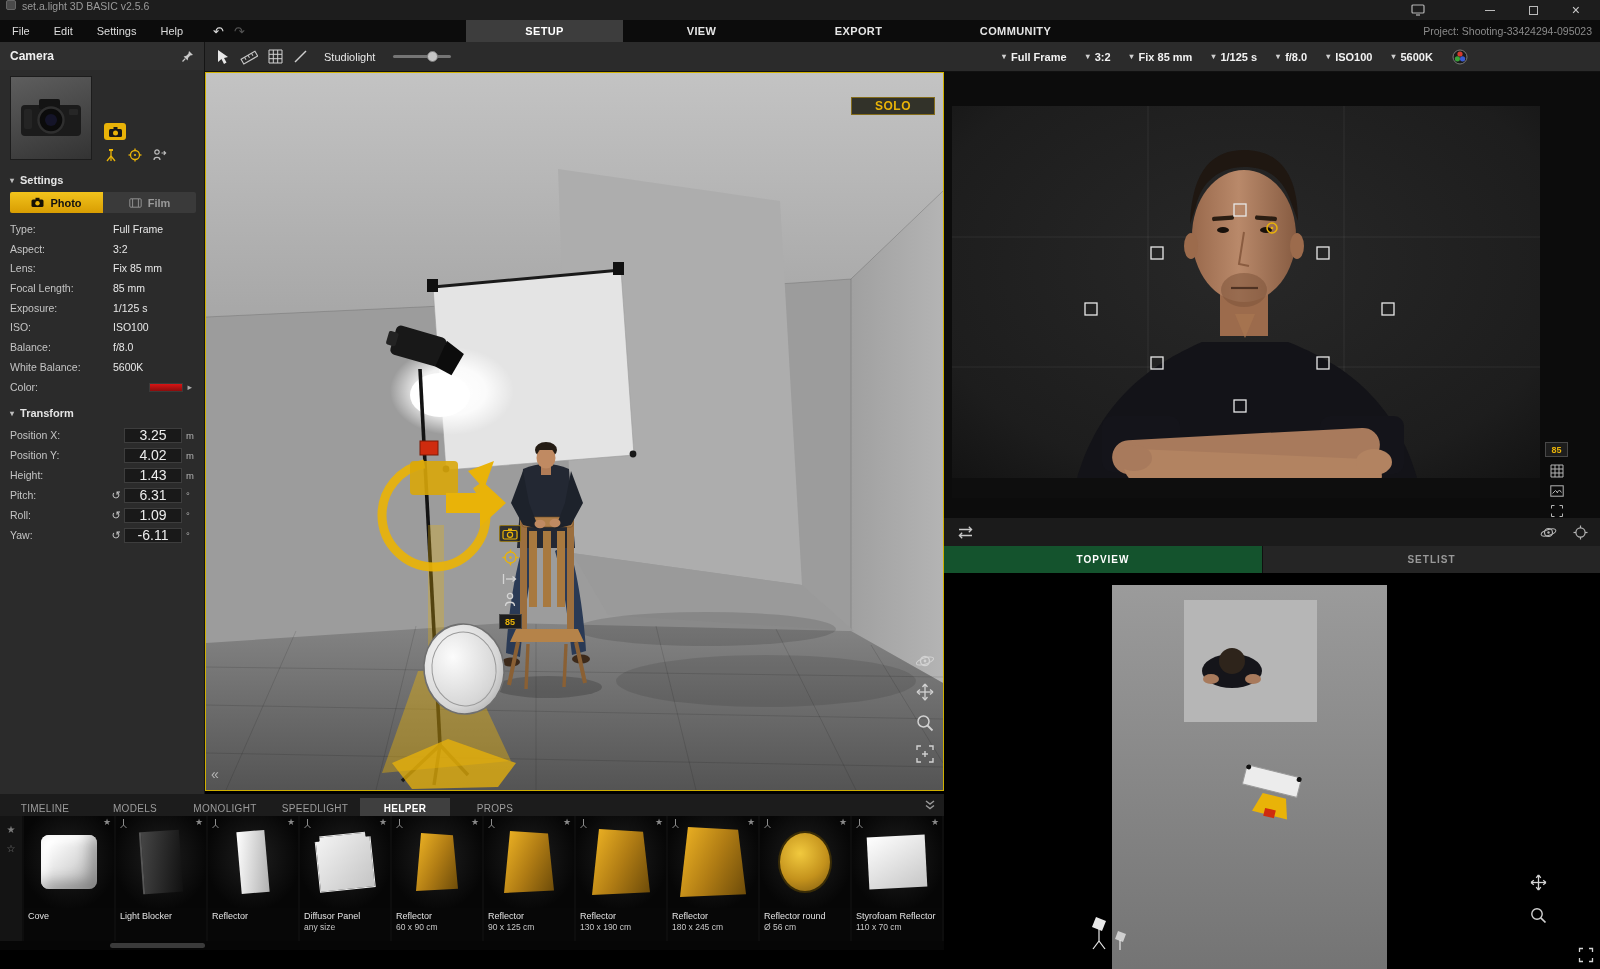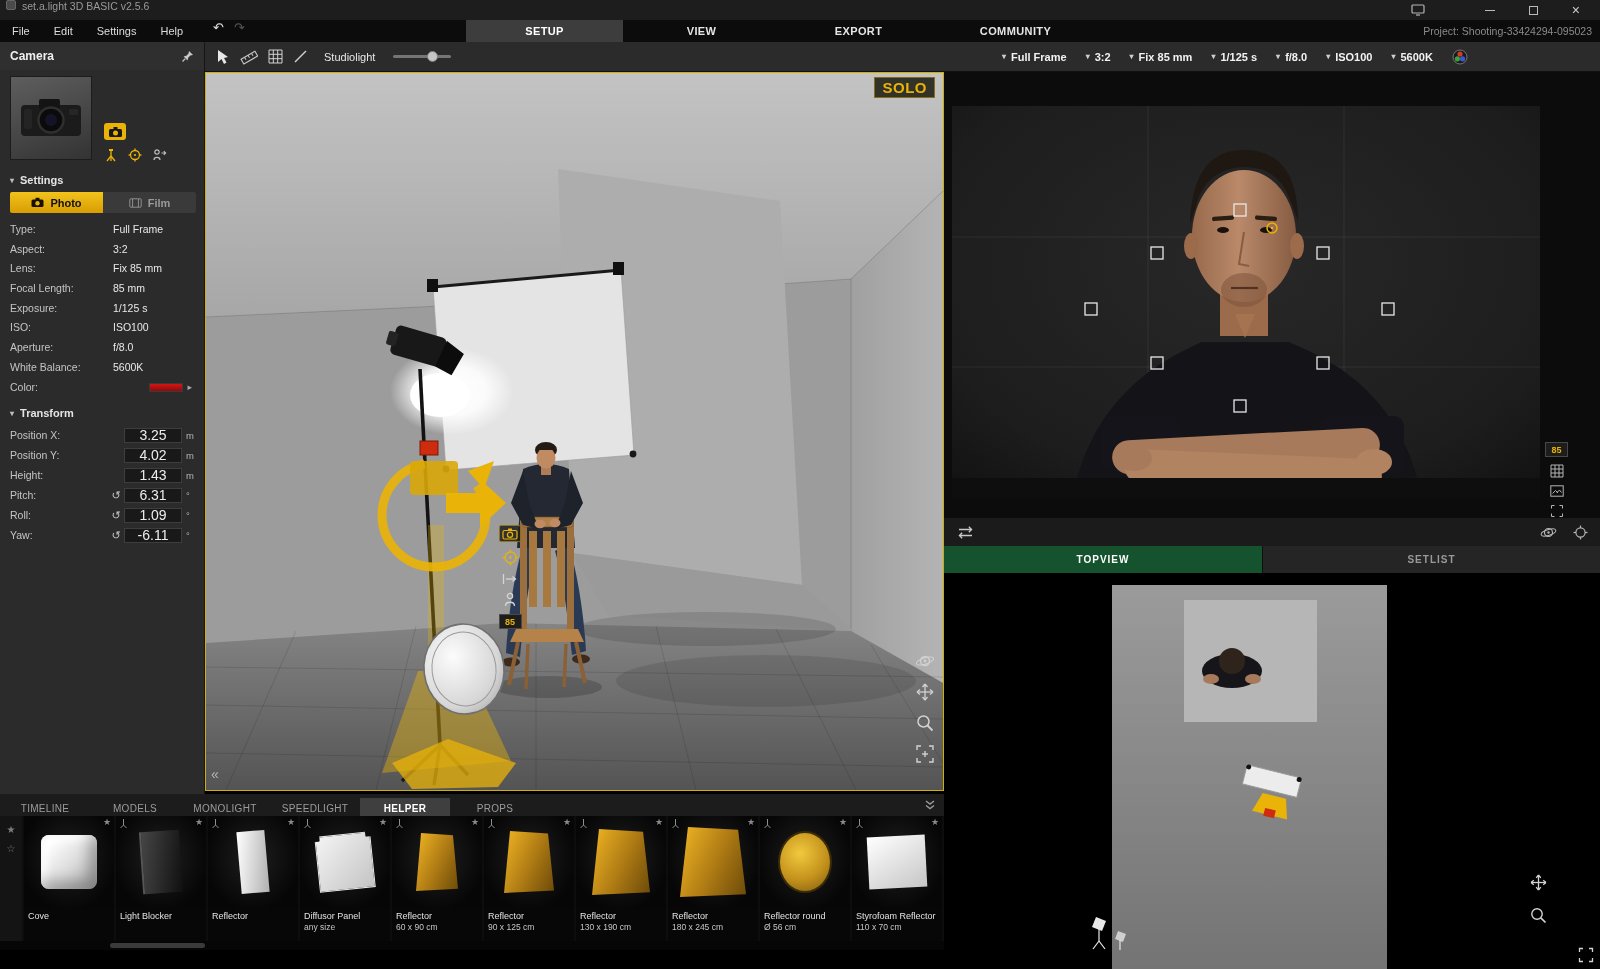--- a/index.html
+++ b/index.html
@@ -9,21 +9,21 @@
 svg{display:block}
 
 #titlebar{position:absolute;left:0;top:0;width:1600px;height:20px;background:#1d1d1d;display:flex;padding:0 6px;font-size:10.5px;color:#9a9a9a}
 #app-icon{width:10px;height:10px;background:#4a4a4a;border:1px solid #666;border-radius:2px;margin-right:6px}
 .win-controls{margin-left:auto;display:flex;align-items:center;gap:34px;padding-right:14px}
 .win-min{display:inline-block;width:10px;height:0;border-top:1.5px solid #bbb}
 .win-max{display:inline-block;width:9px;height:9px;border:1.2px solid #bbb}
 .win-close{font-size:14px;color:#ccc;line-height:10px}
 .win-present{margin-right:26px}
 
-#menubar{position:absolute;left:0;top:20px;width:1600px;height:22px;background:#0c0c0c;display:flex;align-items:flex-start}
+#menubar{position:absolute;left:0;top:20px;width:1600px;height:22px;background:#0c0c0c;display:flex;align-items:center}
 .menu-item{padding:0 12px;font-size:11px;color:#ddd;line-height:22px}
 .undo-redo{margin-left:18px;display:flex;gap:10px;font-size:13px}
 .undo{color:#ddd}.redo{color:#555}
 #main-tabs{position:absolute;left:466px;top:0;height:22px;display:flex}
 .main-tab{width:157px;text-align:center;line-height:22px;font-size:11px;font-weight:bold;color:#e6e6e6;letter-spacing:.4px}
 .main-tab.active{background:#3d3d3d;color:#fff}
 #project-label{position:absolute;right:8px;top:0;line-height:22px;font-size:10.5px;color:#8b8b8b}
 
 #left-panel{position:absolute;left:0;top:42px;width:205px;height:752px;background:#2b2b2b;border-right:1px solid #151515}
 .panel-header{height:28px;display:flex;align-items:center;padding:0 10px;font-size:12px;font-weight:bold;color:#f0f0f0;background:#2f2f2f}
@@ -50,21 +50,21 @@
 .tr-label{flex:1;color:#c4c4c4}
 .tr-reset{width:16px;color:#c8c8c8;font-size:11px;text-align:center}
 .tr-input{width:58px;height:15px;background:#191919;border:1px solid #3d3d3d;font-size:14px;color:#ececec;text-align:center;padding:0 3px;line-height:13px}
 .tr-unit{width:14px;padding-left:4px;font-size:9.5px;color:#b5b5b5}
 
 #vp-toolbar{position:absolute;left:205px;top:42px;width:739px;height:30px;background:#2b2b2b;display:flex;align-items:center;gap:10px;padding-left:10px;border-bottom:1px solid #111}
 #vp-toolbar .label{font-size:11px;color:#e8e8e8;margin-left:6px}
 .sl-track{width:58px;height:3px;background:#757575;border-radius:2px;position:relative;margin-left:8px}
 .sl-thumb{position:absolute;left:34px;top:-4.5px;width:11px;height:11px;border-radius:50%;background:#c6c6c6;border:1px solid #7d7d7d}
 #viewport{position:absolute;left:205px;top:72px;width:739px;height:719px;border:1px solid #cfb000;background:#9c9c9c;overflow:hidden}
-#solo-badge{position:absolute;top:4px;right:8px;background:rgba(38,38,28,.92);border:1px solid rgba(233,179,8,.45);color:#e9b308;font-size:15px;font-weight:bold;padding:1px 7px;letter-spacing:.5px}
+#solo-badge{position:absolute;top:24px;right:8px;background:rgba(38,38,28,.92);border:1px solid rgba(233,179,8,.45);color:#e9b308;font-size:12px;font-weight:bold;padding:1px 23px;letter-spacing:.5px}
 #collapse-ico{position:absolute;left:5px;bottom:10px;color:#b5b5b5;font-size:14px;line-height:12px}
 #nav-tools{position:absolute;right:8px;bottom:26px;display:flex;flex-direction:column;gap:11px}
 #entity-stack{position:absolute;left:292px;top:452px;width:24px;display:flex;flex-direction:column;align-items:center;gap:7px}
 .ent-btn{width:22px;height:17px;background:rgba(30,30,30,.85);border:1px solid rgba(233,179,8,.5);border-radius:2px;display:flex;align-items:center;justify-content:center}
 .focal-badge{width:23px;height:15px;background:#1d1d1d;border:1px solid #484848;color:#e9b308;font-size:9px;font-weight:bold;display:flex;align-items:center;justify-content:center}
 
 #cam-toolbar{position:absolute;left:944px;top:42px;width:656px;height:30px;background:#2b2b2b;display:flex;align-items:center;gap:19px;padding-left:58px;border-bottom:1px solid #111}
 .ct-item{display:flex;align-items:center;gap:5px;font-size:11px;font-weight:bold;color:#f2f2f2}
 .ct-item .tri{font-size:8px;color:#cfcfcf}
 #preview{position:absolute;left:944px;top:72px;width:656px;height:446px;background:#0c0c0c}
@@ -232,21 +232,21 @@
         </div>
       <div class="prop-row">
           <span class="prop-label">Exposure:</span>
           <span class="prop-value">1/125 s</span>
         </div>
       <div class="prop-row">
           <span class="prop-label">ISO:</span>
           <span class="prop-value">ISO100</span>
         </div>
       <div class="prop-row">
-          <span class="prop-label">Aperture:</span>
+          <span class="prop-label">Balance:</span>
           <span class="prop-value">f/8.0</span>
         </div>
       <div class="prop-row">
           <span class="prop-label">White Balance:</span>
           <span class="prop-value">5600K</span>
         </div>
       <div class="prop-row color-row">
         <span class="prop-label">Color:</span>
         <span class="color-swatch"></span>
         <span class="color-arrow">▸</span>

